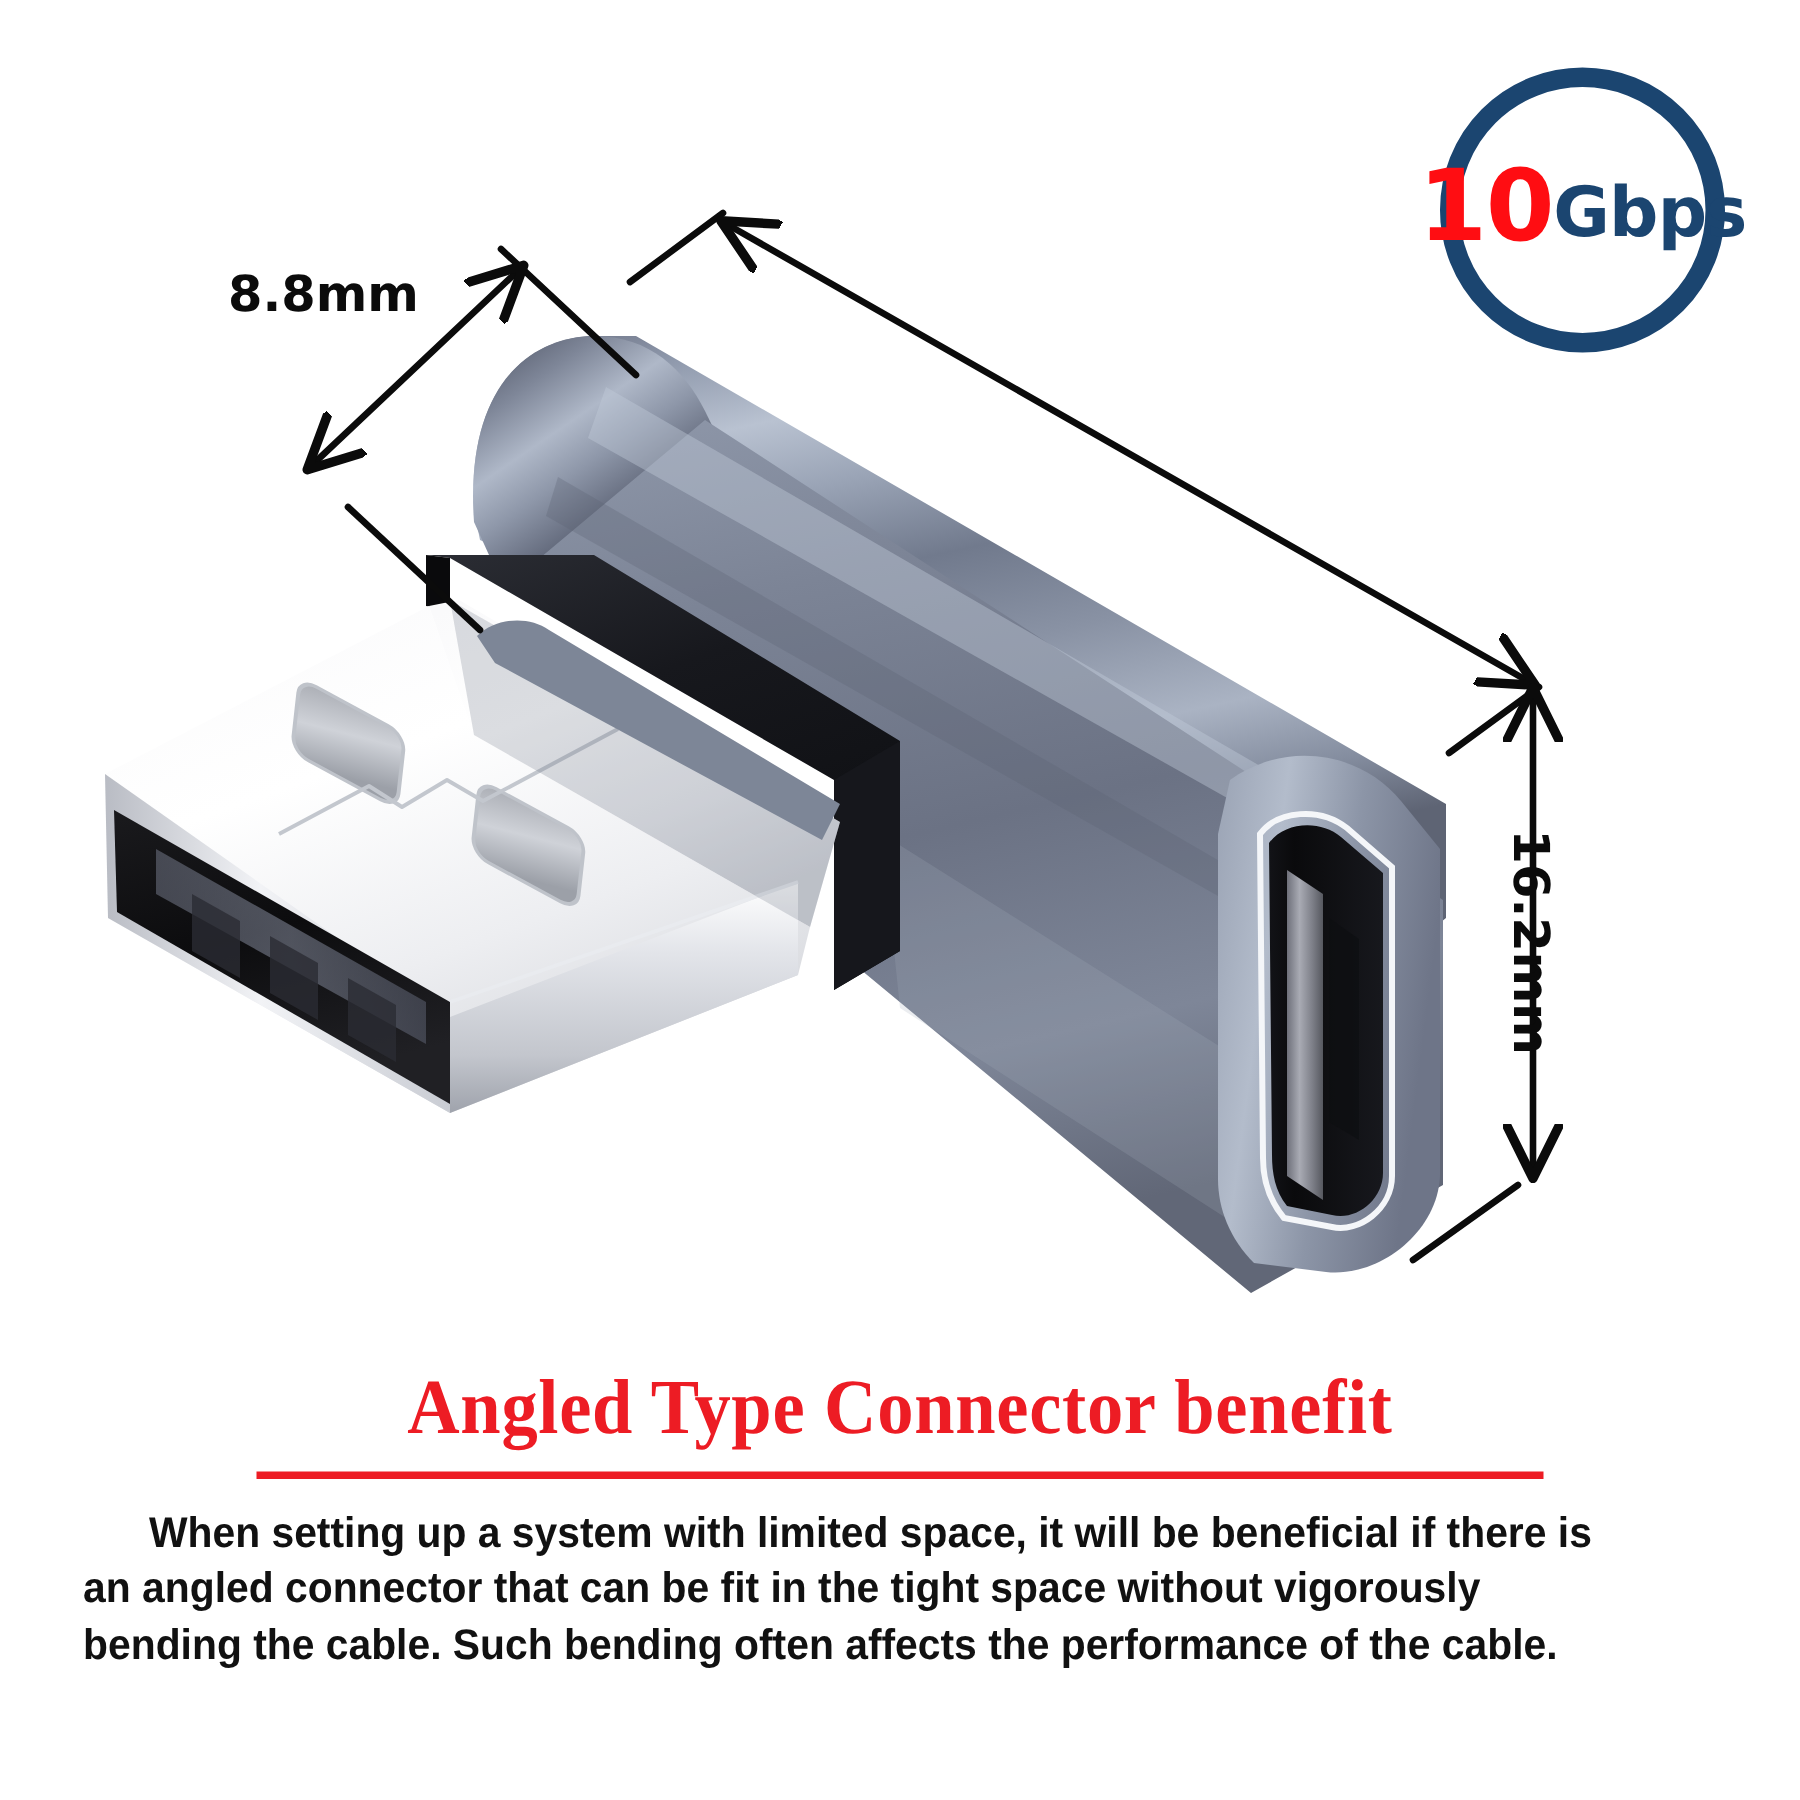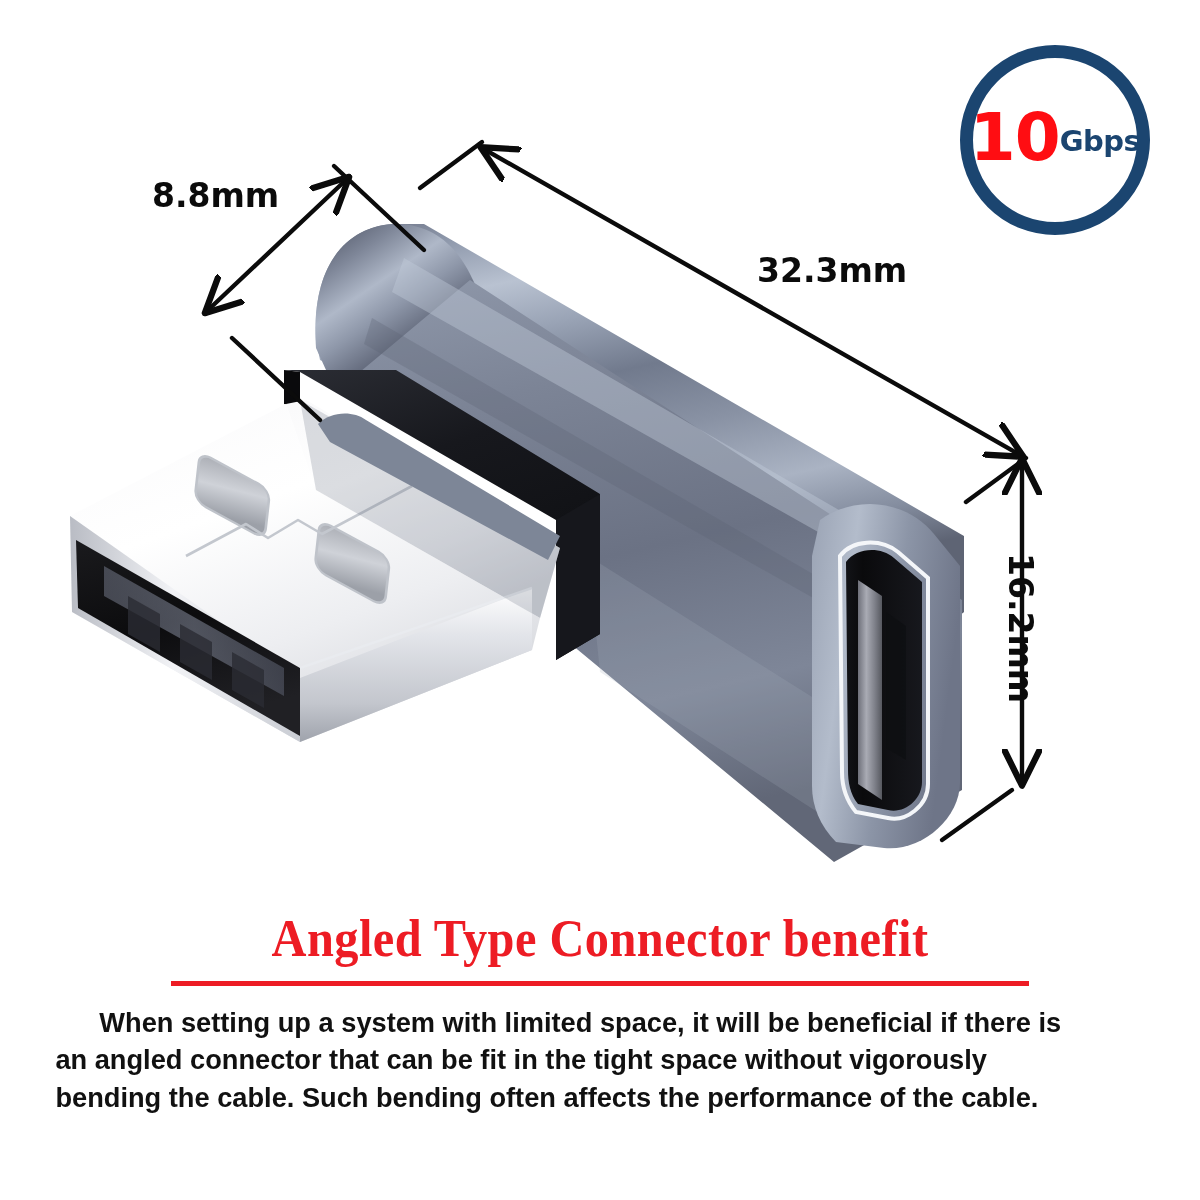--- a/index.html
+++ b/index.html
@@ -38,21 +38,21 @@
     color: #FF0D12;
     font-weight: 800;
     font-size: 66px;
     letter-spacing: -1px;
     font-family: "DejaVu Sans", sans-serif;
     margin-top: -4px;
   }
   #speed-badge .unit {
     color: #1B4570;
     font-weight: 800;
-    font-size: 29px;
+    font-size: 46px;
     font-family: "DejaVu Sans", sans-serif;
     margin-top: 2px;
     letter-spacing: -0.5px;
   }
 
   
   #product-illustration {
     position: absolute;
     left: 0;
     top: 0;
@@ -343,21 +343,20 @@
       </g>
 
       <g>
         <line x1="942" y1="840" x2="1012" y2="790"></line>
         <line x1="1022" y1="460" x2="1022" y2="784" marker-start="url(#arrowEnd)" marker-end="url(#arrowEnd)"></line>
       </g>
     </g>
   </svg>
 
   <div class="dim-label" id="dim-label-width">8.8mm</div>
-  <div class="dim-label" id="dim-label-length">32.3mm</div>
   <div class="dim-label" id="dim-label-height">16.2mm</div>
 
   <div id="benefit-section">
     <h2 id="benefit-heading" style="color: rgb(237, 28, 36);">Angled Type Connector benefit</h2>
     <div id="benefit-rule" style="background: rgb(237, 28, 36);"></div>
     <p id="benefit-paragraph">When setting up a system with limited space, it will be beneficial if there is an angled connector that can be fit in the tight space without vigorously bending the cable. Such bending often affects the performance of the cable.</p>
   </div>
 
 </div>
 

